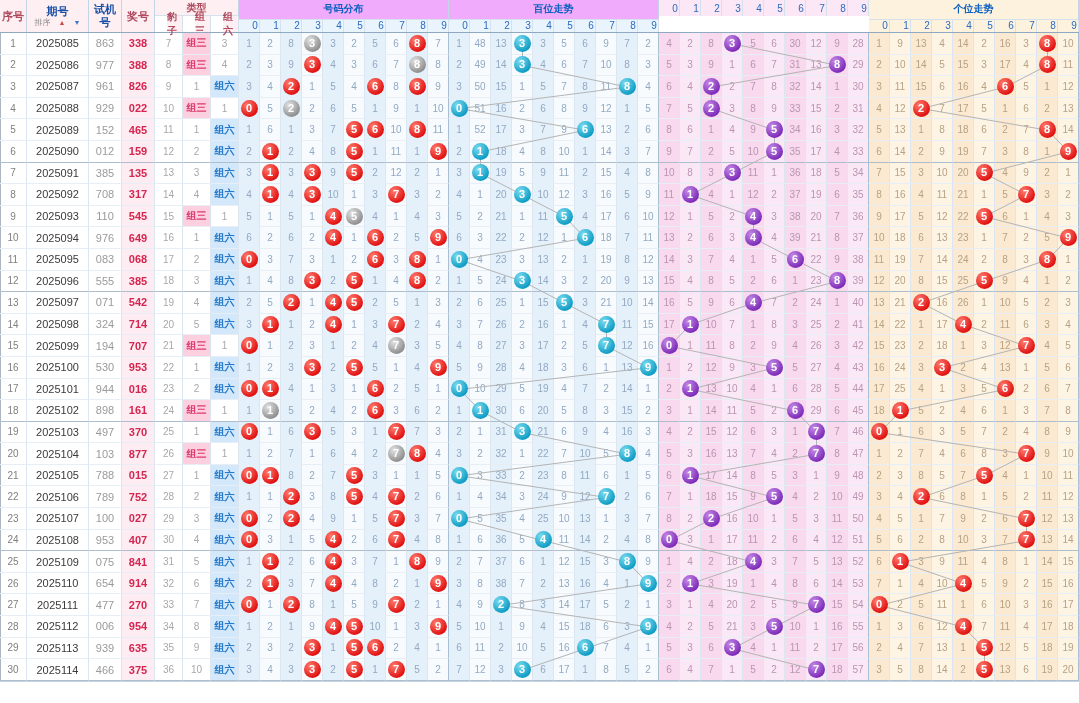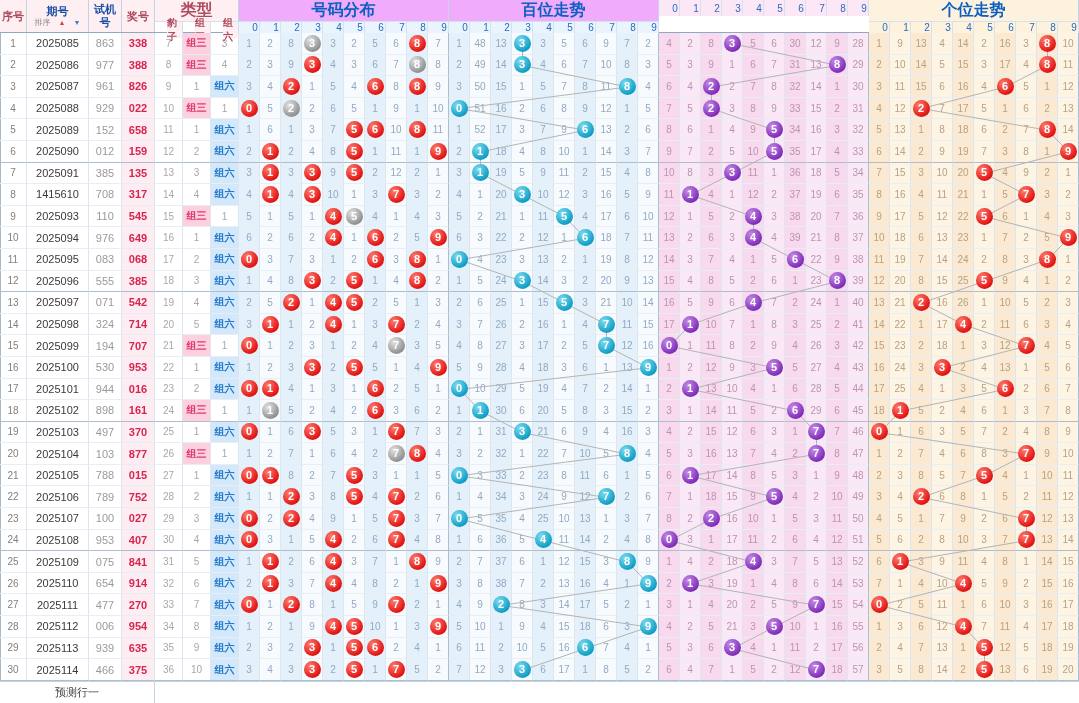--- a/index.html
+++ b/index.html
@@ -17,21 +17,21 @@
   .hc-period{ width:62px; color:#1a4fa8; }
   .hc-test  { width:33px; color:#1a4fa8; padding:0 2px; }
   .hc-prize { width:33px; color:#b04a5e; }
   .sort { display:flex; align-items:center; gap:8px; margin-top:1px; }
   .slabel { font-size:8px; color:#888; font-weight:normal; }
   .arr { font-size:7px; line-height:1; cursor:pointer; }
   .arr.up { color:#d04545; } .arr.dn { color:#3a7ccb; }
   .hgroup { display:flex; flex-direction:column; }
   .hg-type { width:84px; }
   .hg-dist,.hg-bai,.hg-shi,.hg-ge { width:210px; }
-  .htitle { height:26px; display:flex; align-items:center; justify-content:center; font-size:16px; font-weight:bold;
+  .htitle { height:26px; display:flex; align-items:center; justify-content:center; font-size:10px; font-weight:bold;
             color:#0c5fc2; border-right:1px solid #c3d4e4; border-bottom:1px solid #d5e2ee; }
   .hg-type .htitle { color:#b04a5e; background:#fdeff2; }
   .hg-dist .htitle,.hg-bai .htitle { background:#f0abfc;text-align:center; }
   .hg-shi .htitle { background:#fbe7f5; }
   .hg-ge  .htitle { background:#fdf2de; }
   .hsub { display:flex; height:16px; }
   .sc { display:flex; align-items:center; justify-content:center; font-size:10px; border-right:1px solid #d5e2ee;margin-left:12px; }
   .tc { width:28px; color:#b04a5e; background:#fdeff2; font-weight:bold; }
   .dg { width:21px; color:#2a6cc0; }
   .hg-dist .hsub,.hg-bai .hsub { background:#e9f4fd; }
@@ -744,21 +744,21 @@
         <div class="cell c-seq">
           <span>5</span>
         </div>
         <div class="cell c-period">
           <span>2025089</span>
         </div>
         <div class="cell c-test">
           <span>152</span>
         </div>
         <div class="cell c-prize">
-          <span>658</span>
+          <span>465</span>
         </div>
         <div class="cell c-type">
           <span>11</span>
         </div>
         <div class="cell c-type">
           <span>1</span>
         </div>
         <div class="cell c-type z6">
           <span>组六</span>
         </div>
@@ -1167,21 +1167,21 @@
         </div>
         <div class="cell c-dig s-ge odd secend">
           <span class="miss">1</span>
         </div>
       </div>
       <div class="row">
         <div class="cell c-seq">
           <span>8</span>
         </div>
         <div class="cell c-period">
-          <span>1415610</span>
+          <span>2025092</span>
         </div>
         <div class="cell c-test">
           <span>708</span>
         </div>
         <div class="cell c-prize">
           <span>317</span>
         </div>
         <div class="cell c-type">
           <span>14</span>
         </div>
@@ -4454,21 +4454,20 @@
         <div class="cell c-dig s-ge even">
           <span class="miss">19</span>
         </div>
         <div class="cell c-dig s-ge odd secend">
           <span class="miss">20</span>
         </div>
       </div>
     </div>
 
   <div class="footer">
-    <div class="f-label">预测行一</div>
     <div class="f-spacer"></div>
   </div>
 
 <svg class="trendsvg" width="210" height="648" style="left: 449px;">
       <polyline points="73.5,10.8 73.5,32.400000000000006 178.5,54 10.5,75.60000000000001 136.5,97.2 31.5,118.8 31.5,140.40000000000003 73.5,162.00000000000003 115.5,183.60000000000002 136.5,205.20000000000002 10.5,226.8 73.5,248.40000000000003 115.5,270.00000000000006 157.5,291.6 157.5,313.20000000000005 199.5,334.8 10.5,356.40000000000003 31.5,378.00000000000006 73.5,399.6 178.5,421.20000000000005 10.5,442.8 157.5,464.40000000000003 10.5,486.00000000000006 94.5,507.6 178.5,529.2 199.5,550.8 52.5,572.4 199.5,594 136.5,615.6 73.5,637.2" fill="none" stroke="#b4b4b4" stroke-width="1"></polyline>
     </svg>
     <svg class="trendsvg" width="210" height="648" style="left: 659px;">
       <polyline points="73.5,10.8 178.5,32.400000000000006 52.5,54 52.5,75.60000000000001 115.5,97.2 115.5,118.8 73.5,140.40000000000003 31.5,162.00000000000003 94.5,183.60000000000002 94.5,205.20000000000002 136.5,226.8 178.5,248.40000000000003 94.5,270.00000000000006 31.5,291.6 10.5,313.20000000000005 115.5,334.8 31.5,356.40000000000003 136.5,378.00000000000006 157.5,399.6 157.5,421.20000000000005 31.5,442.8 115.5,464.40000000000003 52.5,486.00000000000006 10.5,507.6 94.5,529.2 31.5,550.8 157.5,572.4 115.5,594 73.5,615.6 157.5,637.2" fill="none" stroke="#b4b4b4" stroke-width="1"></polyline>
     </svg>
     <svg class="trendsvg" width="210" height="648" style="left: 869px;">

